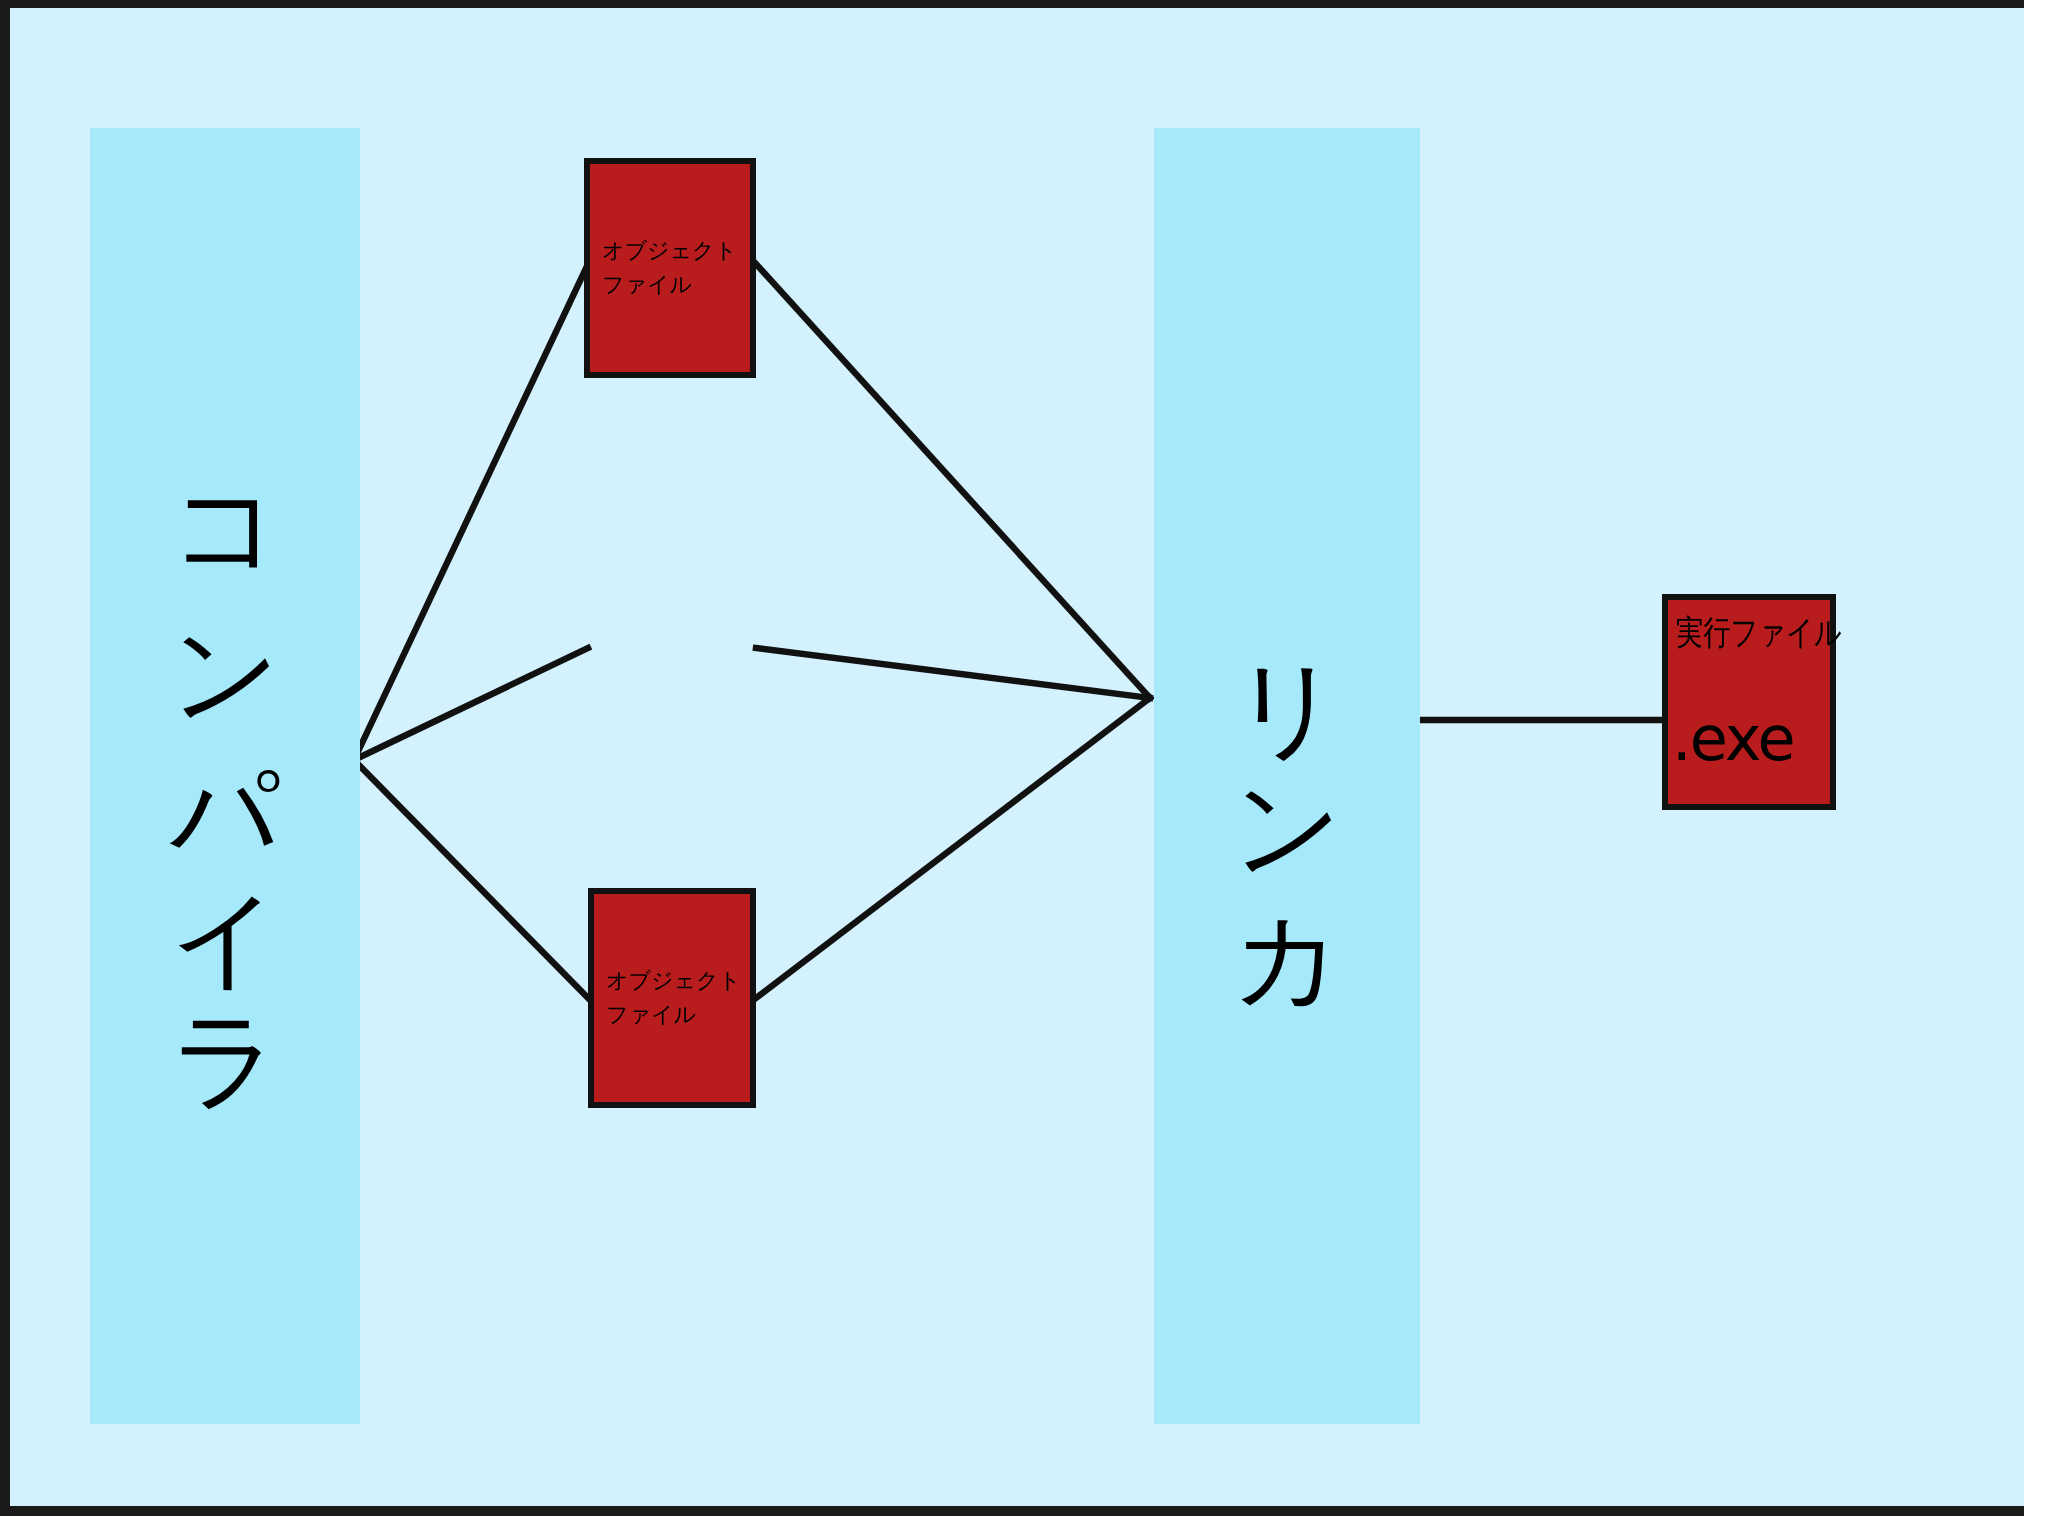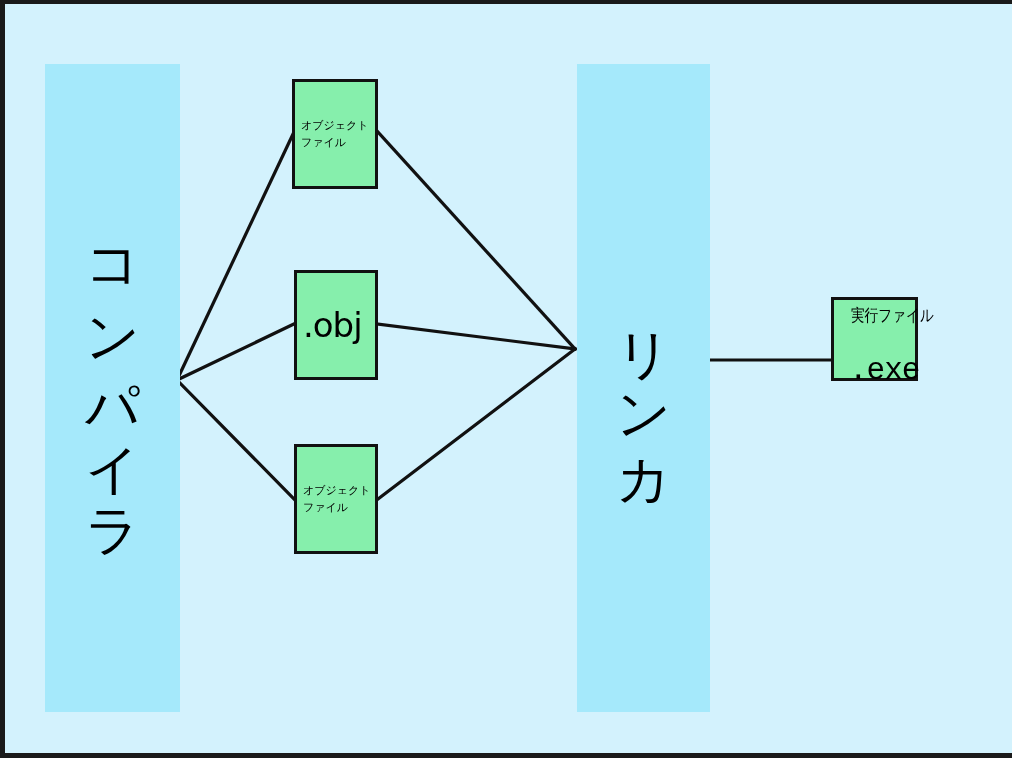--- a/index.html
+++ b/index.html
@@ -63,21 +63,21 @@
   #stage-compiler .stage-label {
     margin-top: -22px;
   }
   #stage-linker .stage-label {
     margin-top: 4px;
   }
 
   
   .artifact-box {
     position: absolute;
-    background: #86efac;
+    background: #b91c1c;
     border: 3px solid #111111;
     box-sizing: border-box;
     display: flex;
     flex-direction: column;
     justify-content: center;
     padding-left: 6px;
   }
   #box-obj-top {
     left: 287px;
     top: 75px;
@@ -93,25 +93,24 @@
   #box-obj-bottom {
     left: 289px;
     top: 440px;
     width: 84px;
     height: 110px;
   }
   #box-exe {
     left: 826px;
     top: 293px;
     width: 87px;
-    height: 84px;
-    padding-left: 17px;
+    height: 108px;
+    padding-left: 4px;
     justify-content: flex-start;
     padding-top: 8px;
-    font-family: Liberation Mono, monospace;
   }
 
   .obj-text-small {
     font-size: 11px;
     line-height: 1.55;
     color: #000;
     white-space: nowrap;
   }
   .obj-text-large {
     font-size: 34px;
@@ -174,23 +173,20 @@
 
   <div id="stage-linker" class="stage-column">
     <span class="stage-label">リンカ</span>
   </div>
 
   <div id="box-obj-top" class="artifact-box">
     <span class="obj-text-small">オブジェクト</span>
     <span class="obj-text-small">ファイル</span>
   </div>
 
-  <div id="box-obj-mid" class="artifact-box">
-    <span class="obj-text-large">.obj</span>
-  </div>
 
   <div id="box-obj-bottom" class="artifact-box">
     <span class="obj-text-small">オブジェクト</span>
     <span class="obj-text-small">ファイル</span>
   </div>
 
   <div id="box-exe" class="artifact-box">
     <span class="exe-caption">実行ファイル</span>
     <span class="exe-name">.exe</span>
   </div>

